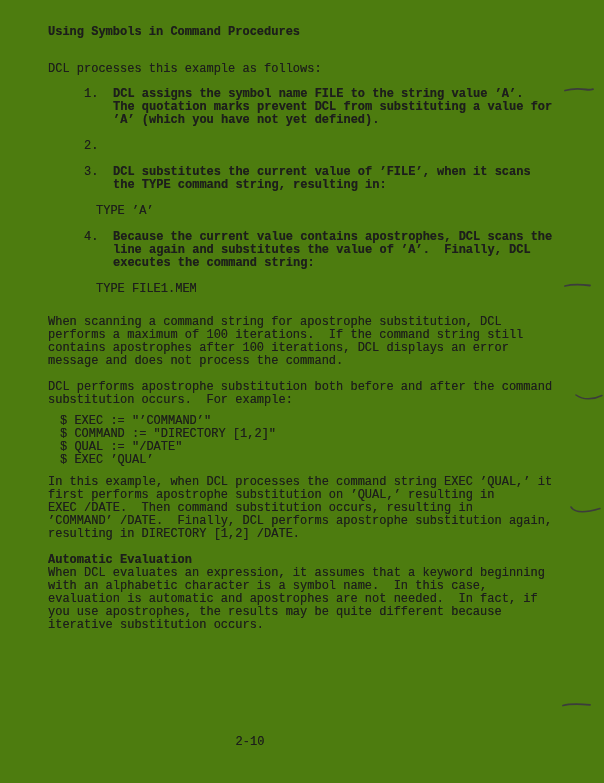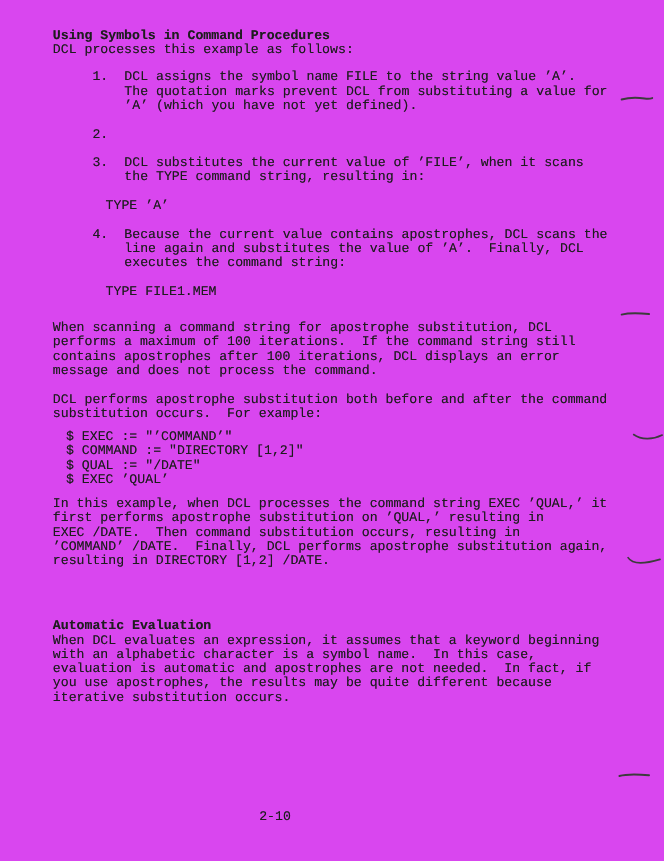--- a/index.html
+++ b/index.html
@@ -1,39 +1,39 @@
 <!DOCTYPE html>
 <html><head>
 <meta charset="utf-8">
 <style>
   html,body{margin:0;padding:0;background:#e8e8e6;}
   .page{
     position:relative;
     width:604px;height:783px;
-    background:#d946ef;
+    background:#4d7c0f;
     color:#1d1d1d;
     font-family:"Liberation Mono","DejaVu Sans Mono",monospace;
     font-size:12px;line-height:13px;
     overflow:hidden;
     text-shadow:0 0 .4px rgba(20,20,20,.55);
   }
   .content{position:absolute;left:48px;top:26px;width:530px;}
   .h{font-weight:bold;font-size:12px;line-height:13px;margin:0;white-space:pre;}
   .para{margin:0;white-space:pre;}
-  .intro{}
+  .intro{margin-top:24px;}
   .li{display:flex;margin-left:36px;margin-top:13px;}
   .li .num{width:29px;flex:none;white-space:pre;}
-  .li .txt{white-space:pre;}
+  .li .txt{white-space:pre;font-weight:bold;}
   .li-first{margin-top:12px;}
   .nested-code{margin-left:48px;margin-top:13px;white-space:pre;}
   .p1{margin-top:20px;}
   .p2{margin-top:13px;}
   .codeblock{margin:8px 0 0 12px;white-space:pre;font-family:inherit;font-size:12px;line-height:13px;}
   .p3{margin-top:9px;}
-  .h2{margin-top:46px;}
+  .h2{margin-top:13px;}
   .p4{margin-top:0;}
   .footer{
     position:absolute;left:0;top:736px;width:500px;
     text-align:center;white-space:pre;
   }
   .margin-mark{position:absolute;pointer-events:none;}
   .mm1{left:564px;top:85px;}
   .mm2{left:564px;top:281px;}
   .mm3{left:575px;top:392px;}
   .mm4{left:570px;top:504px;}

